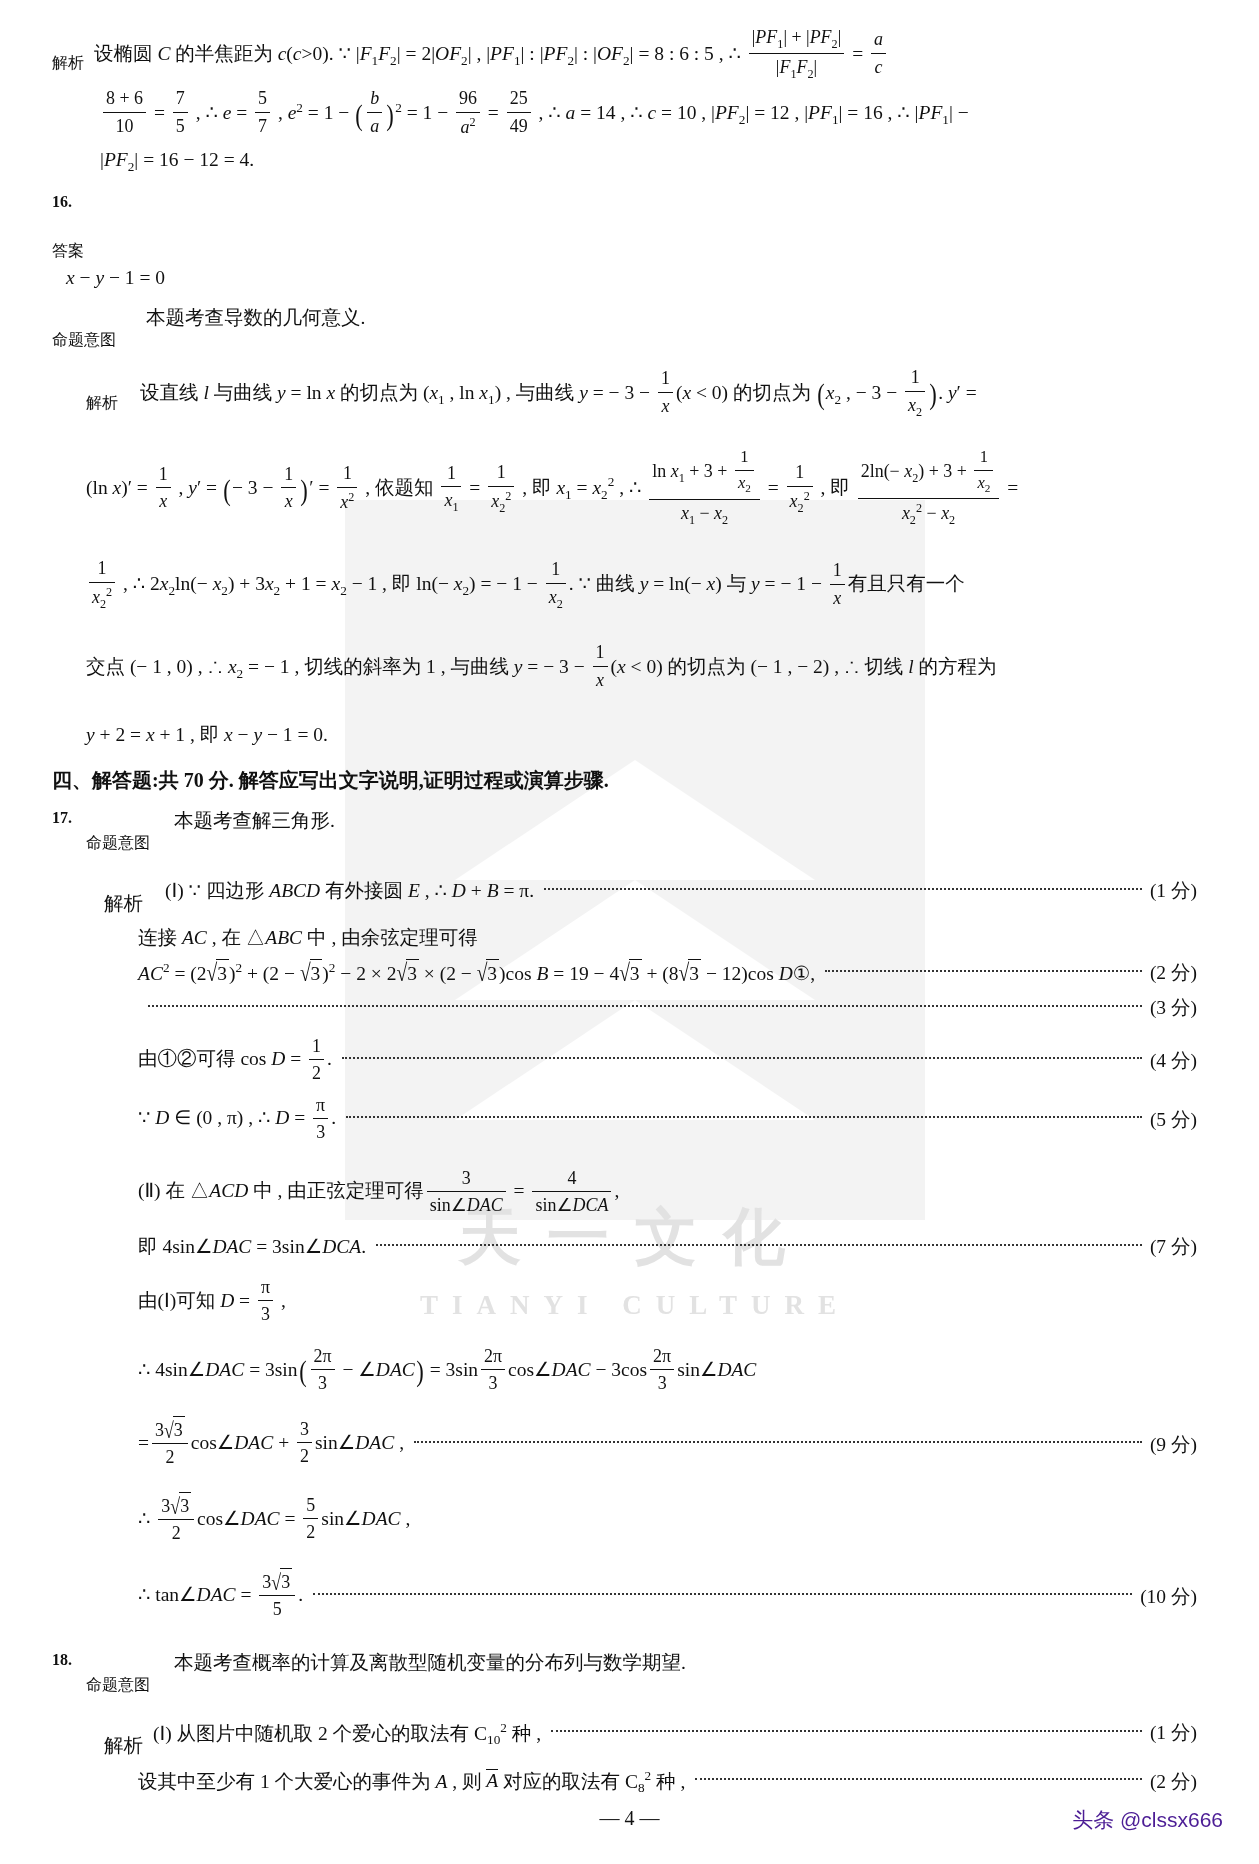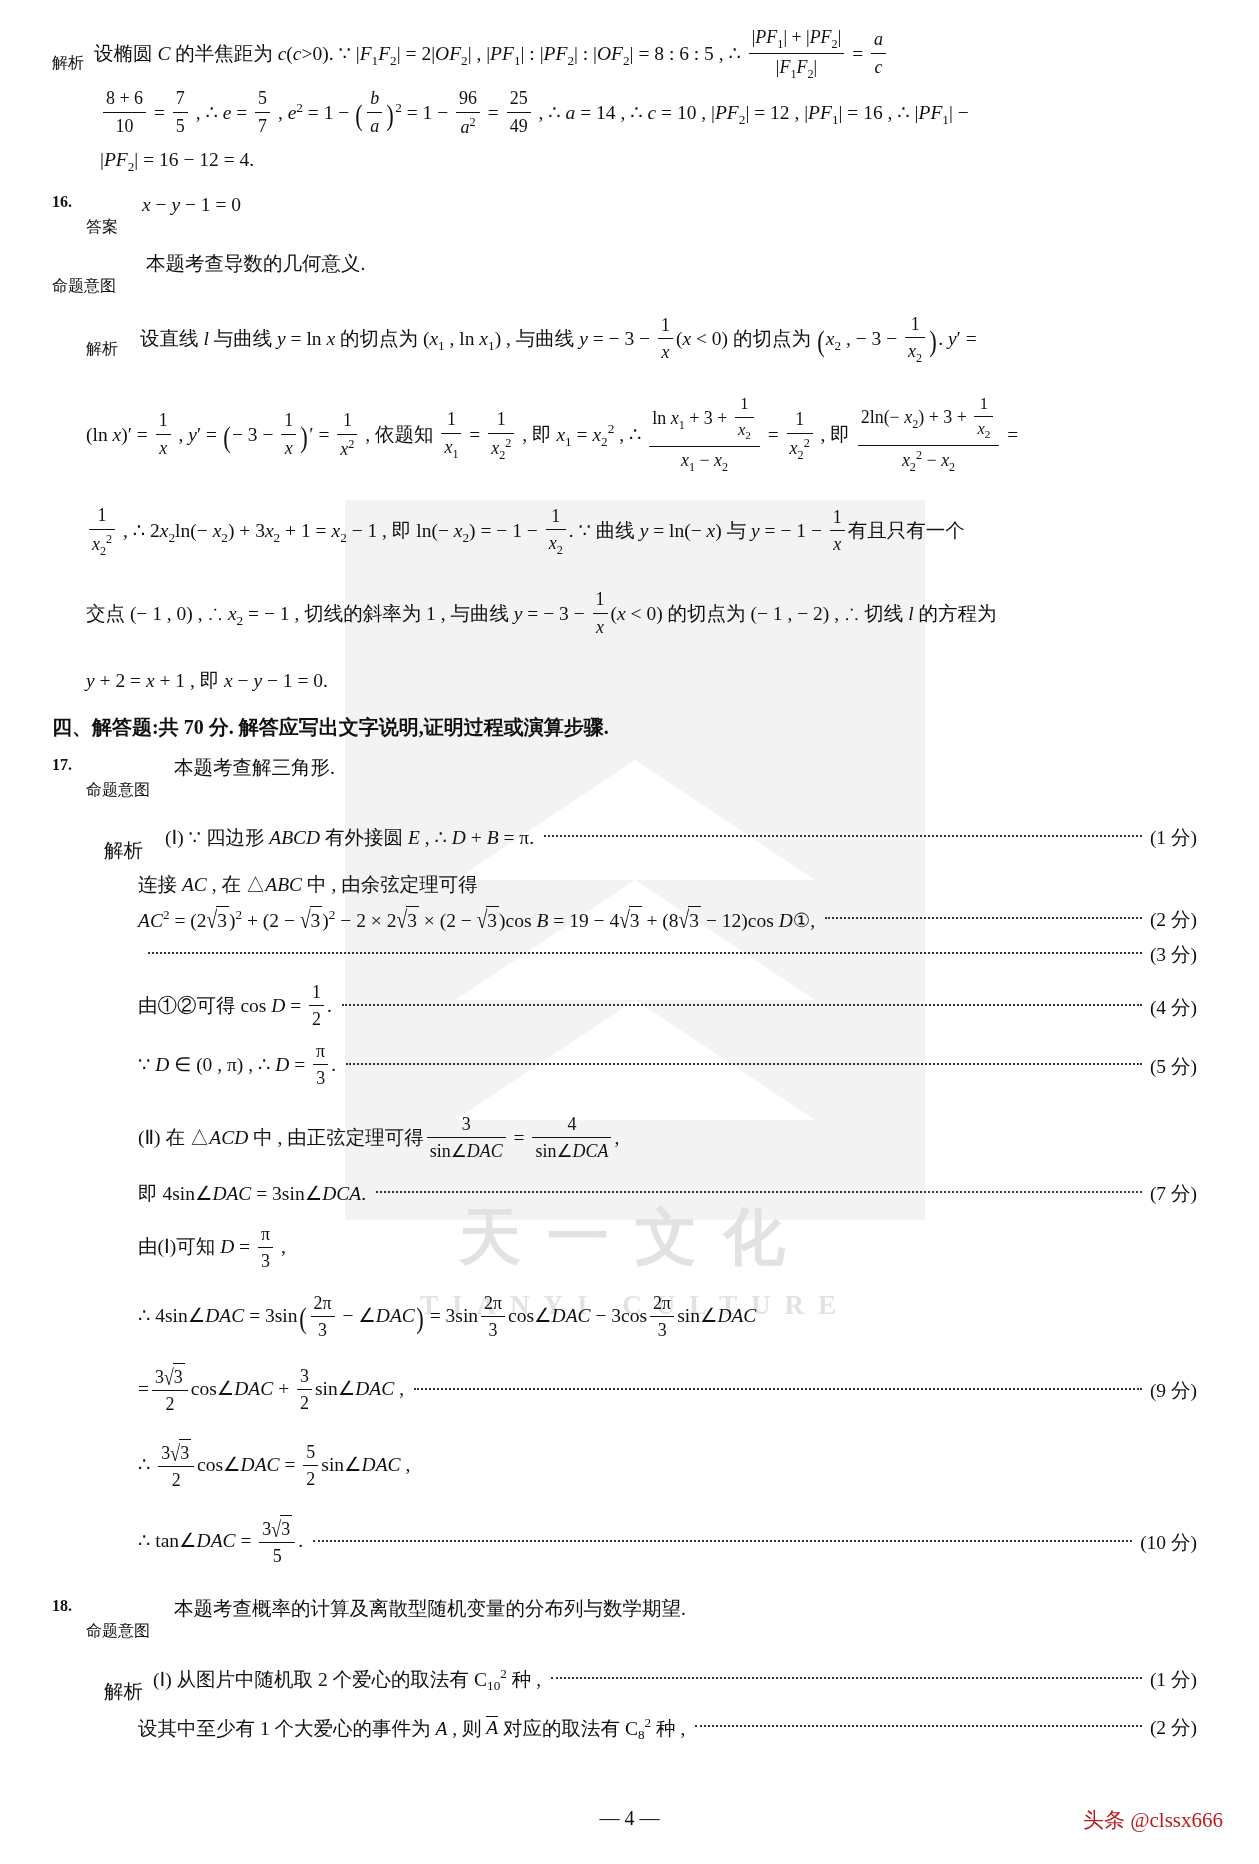--- a/index.html
+++ b/index.html
@@ -145,23 +145,23 @@
     width: 1259px;
     text-align: center;
     font-size: 20px;
     z-index: 3;
   }
   .credit {
     position: absolute;
     right: 36px;
     bottom: 30px;
     font-size: 21px;
-    color: #b91c1c;
+    color: #4c1d95;
     z-index: 3;
-    font-family: Liberation Serif, serif;
+    font-family: Liberation Sans, sans-serif;
   }
   .paren-lg { font-size: 30px; display:inline-block; transform: scaleX(.75); vertical-align: middle;}
 </style>
 </head>
 <body>
 
 <div class="page">
 
   <div class="watermark">
     <div class="wm-box"></div>
@@ -216,21 +216,21 @@
             <span class="n">25</span>
             <span class="d">49</span>
           </span> , ∴ <i>a</i> = 14 , ∴ <i>c</i> = 10 , |<i>PF</i><sub>2</sub>| = 12 , |<i>PF</i><sub>1</sub>| = 16 , ∴ |<i>PF</i><sub>1</sub>| −
       </span>
     </div>
 
     <div class="row" style="padding-left:48px;">
       <span class="math">|<i>PF</i><sub>2</sub>| = 16 − 12 = 4.</span>
     </div>
 
-    <div class="row" style="margin-top:14px;">
+    <div class="row" style="margin-top:14px;flex-direction:column;">
       <span class="num">16.</span>
       <span class="lbl">答案</span>
       <span class="math" style="margin-left:14px;"><i>x</i> − <i>y</i> − 1 = 0</span>
     </div>
 
     <div class="row" style="margin-top:10px;">
       <span class="lbl">命题意图</span>
       <span class="body-txt" style="margin-left:20px;">本题考查导数的几何意义.</span>
     </div>
 

